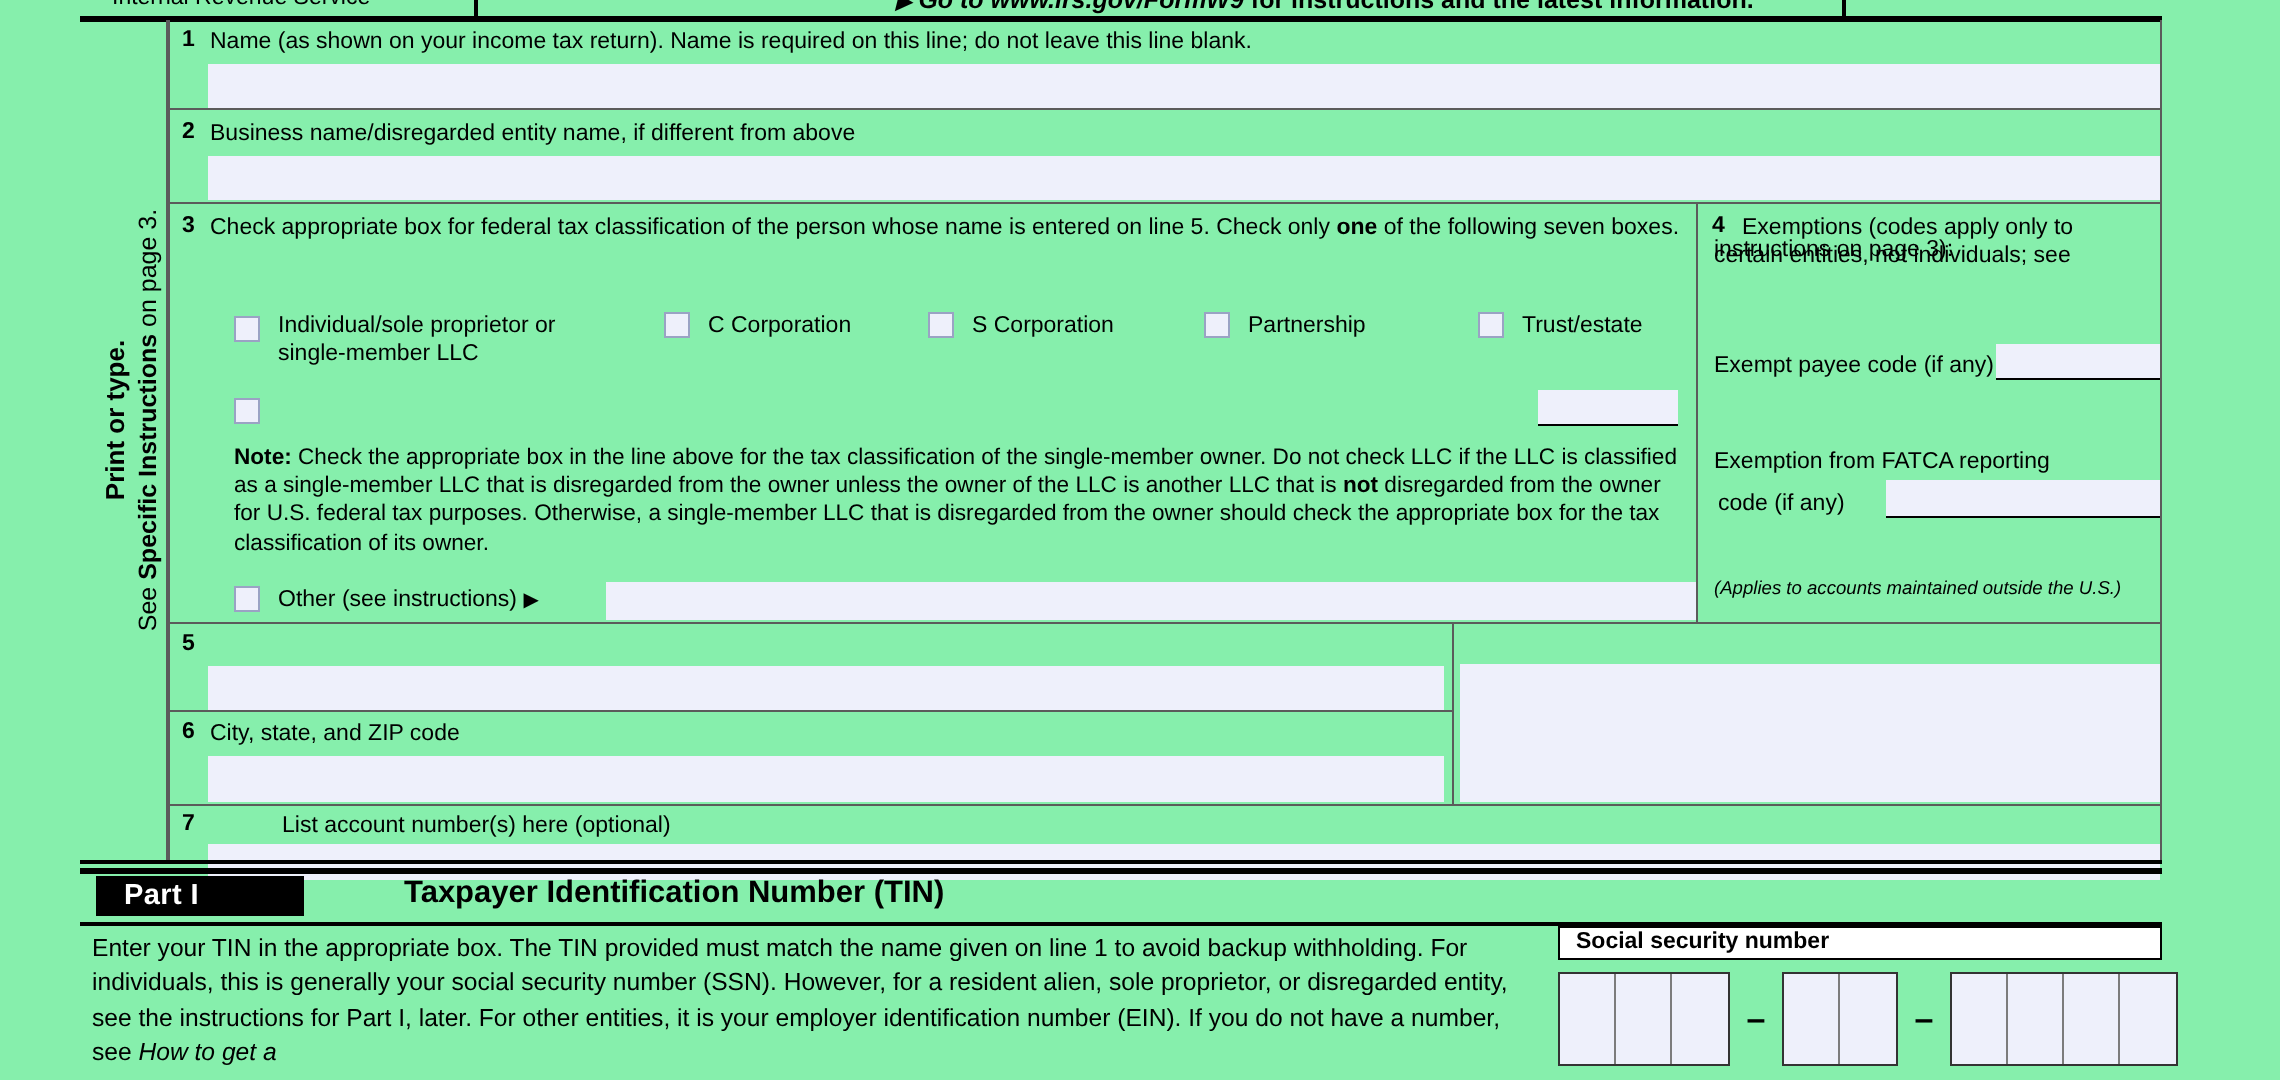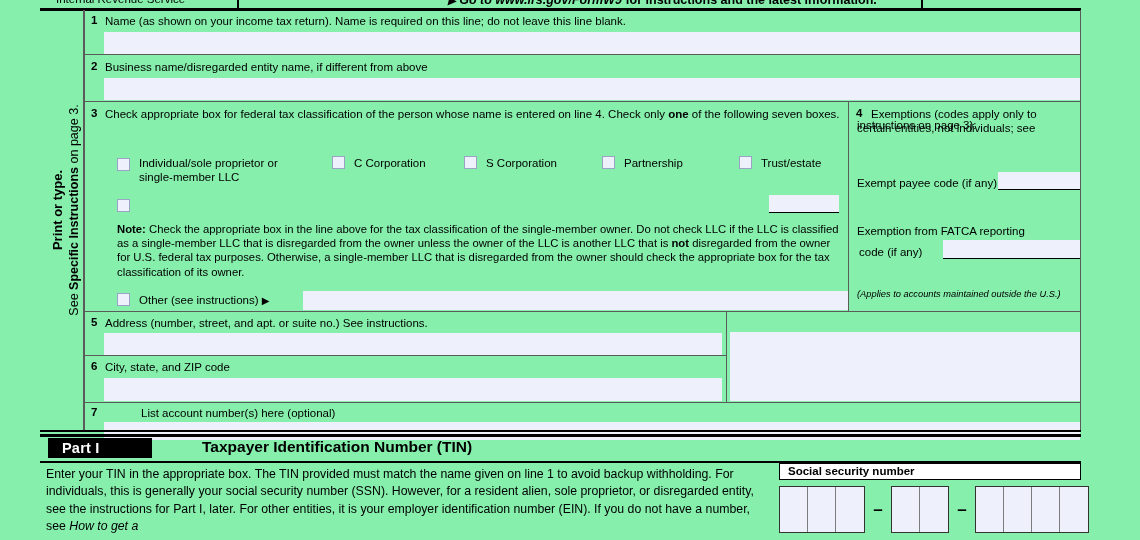--- a/index.html
+++ b/index.html
@@ -242,21 +242,21 @@
     <div class="hr" style="top:44px;"></div>
 
     <div class="num" style="left:6px; top:50px;">2</div>
     <div class="lbl" style="left:20px; top:50px;">Business name/disregarded entity name, if different from above</div>
     <div class="field" style="left:19px; top:68px; width:976px; height:22px;"></div>
     <div class="hr" style="top:91px;"></div>
 
     <div class="vr" style="left:763px; top:91px; height:211px;"></div>
 
     <div class="num" style="left:6px; top:97px;">3</div>
-    <div class="lbl lbl-wrap" style="left:20px; top:97px; width:742px;"><span>Check appropriate box for federal tax classification of the person whose name is entered on line 4. Check only </span><b>one</b><span> of the</span> <span>following seven boxes.</span></div>
+    <div class="lbl lbl-wrap" style="left:20px; top:97px; width:742px;"><span>Check appropriate box for federal tax classification of the person whose name is entered on line 5. Check only </span><b>one</b><span> of the</span> <span>following seven boxes.</span></div>
 
     <div class="cb" style="left:32px; top:47.5px; top:148px;"></div>
     <div class="cbl" style="left:54px; top:146px;">
       <div>Individual/sole proprietor or</div>
       <div>single-member LLC</div>
     </div>
 
     <div class="cb" style="left:247px; top:146px;"></div>
     <div class="cbl" style="left:269px; top:146px;">C Corporation</div>
 
@@ -293,21 +293,20 @@
     <div class="field" style="left:858px; top:230px; width:137px; height:18px;"></div>
     <div class="uline" style="left:858px; top:248px; width:137px;"></div>
 
     <div class="ital-small" style="left:772px; top:279px;">(Applies to accounts maintained outside the U.S.)</div>
 
     <div class="hr" style="top:301px;"></div>
 
     <div class="vr" style="left:641px; top:301px; height:91px;"></div>
 
     <div class="num" style="left:6px; top:306px;">5</div>
-    <div class="lbl" style="left:20px; top:306px;">Address (number, street, and apt. or suite no.) See instructions.</div>
     <div class="field" style="left:19px; top:323px; width:618px; height:22px;"></div>
     <div class="hr" style="top:345px; width:641px;"></div>
 
     <div class="num" style="left:6px; top:350px;">6</div>
     <div class="lbl" style="left:20px; top:350px;">City, state, and ZIP code</div>
     <div class="field" style="left:19px; top:368px; width:618px; height:23px;"></div>
 
     <div class="field" style="left:645px; top:322px; width:350px; height:69px;"></div>
 
     <div class="hr" style="top:392px;"></div>

